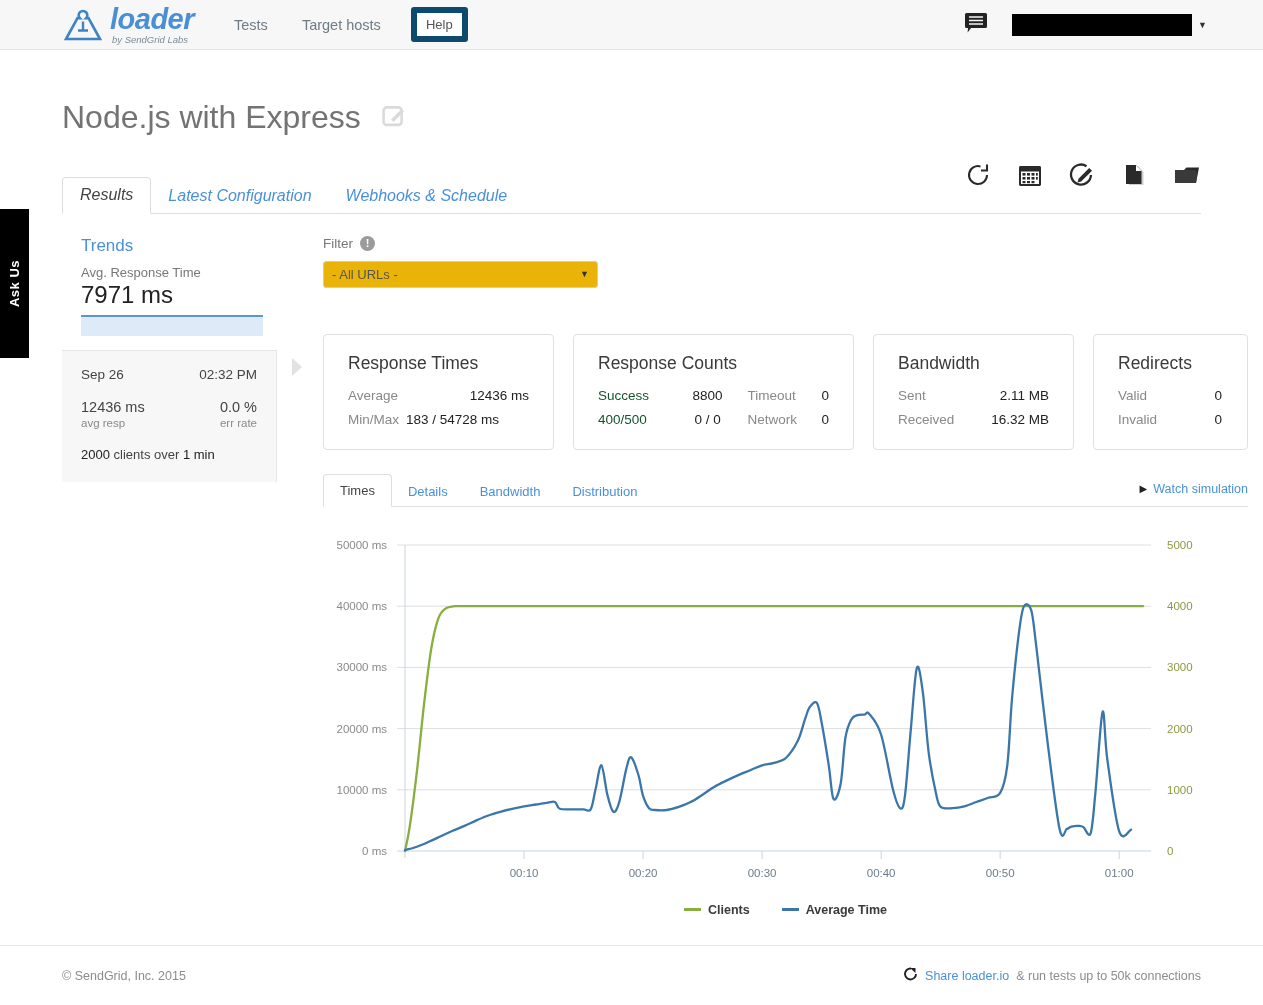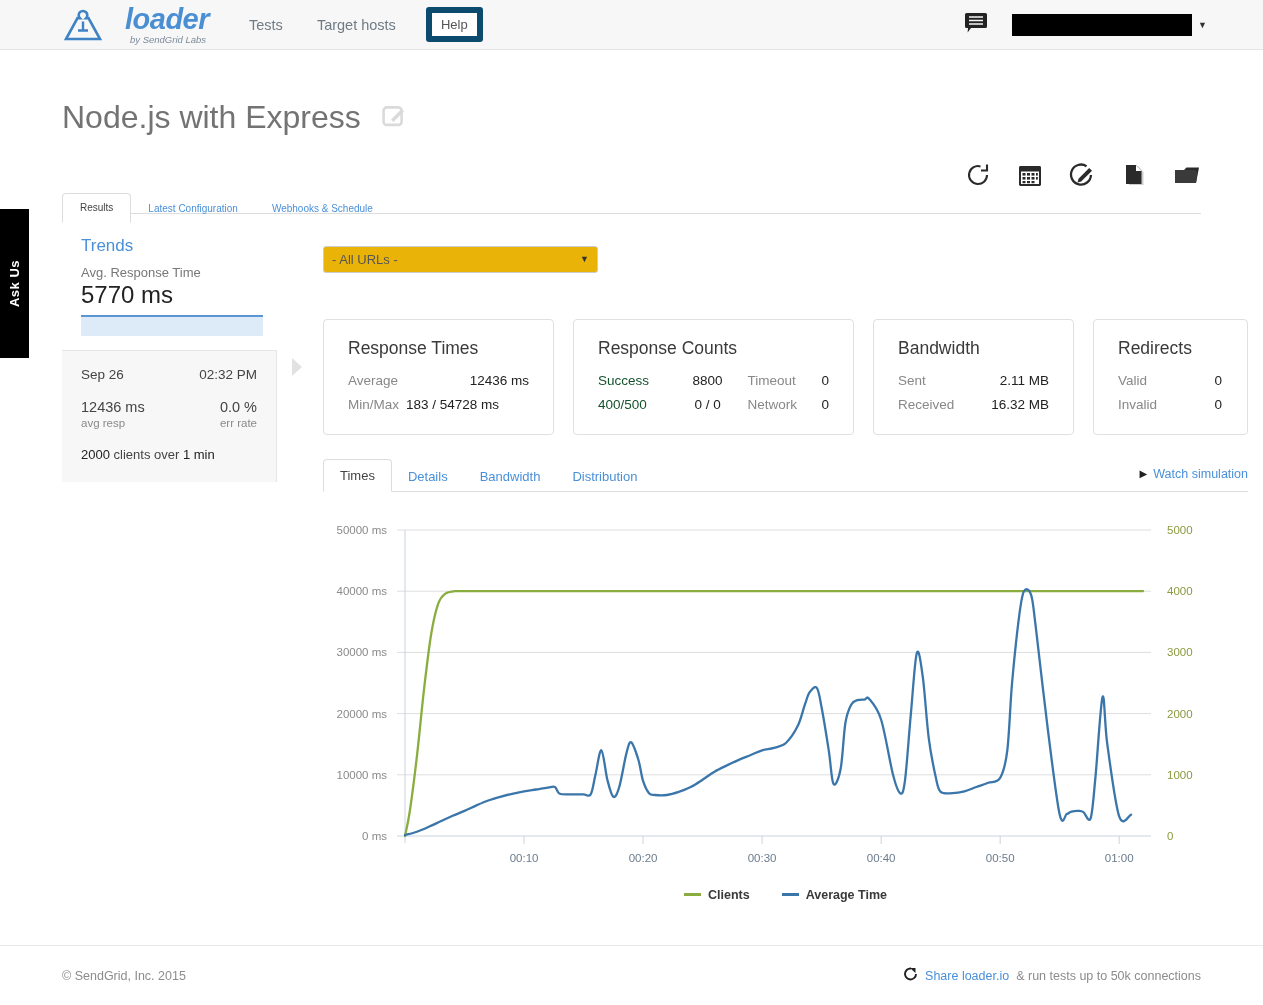--- a/index.html
+++ b/index.html
@@ -14,21 +14,21 @@
   }
   
   #topbar{
     height:50px; background:#f7f7f7;
     border-bottom:1px solid #e4e4e4;
     display:flex; align-items:center;
     position:relative;
   }
   #logo-wrap{ display:flex; align-items:center; margin-left:62px; }
   #logo-mark{ width:42px; height:36px; position:relative; }
-  #logo-text{ margin-left:21px; line-height:1;text-align:center; }
+  #logo-text{ margin-left:6px; line-height:1; }
   #logo-word{ font-size:29px; font-weight:bold; font-style:italic; color:#4a8fd4; letter-spacing:-0.5px; }
   #logo-sub{ font-size:9.5px; font-style:italic; color:#7c8b99; margin-top:1px; margin-left:2px; }
   .nav-link{
     font-size:14.5px; color:#6f7b85; margin-left:34px; text-decoration:none;
     cursor:pointer;
   }
   .nav-link:first-of-type{ margin-left:40px; }
   #help-btn{
     margin-left:30px; font-size:13px; color:#555;
     border:6px solid #0c4a6e; background:#fff;
@@ -61,22 +61,22 @@
 
   #title-icons{ position:absolute; right:62px; top:112px; display:flex; align-items:center; gap:26px; }
   .tool-icon{ cursor:pointer; color:#2a2a2a; }
 
   
   #main-tabs{
     display:flex; align-items:flex-end; margin-top:22px;
     border-bottom:1px solid #dddddd; height:34px;
   }
   .mtab{
-    font-size:10px; color:#4a90d9; padding:8px 17px 9px;
-    cursor:pointer; position:relative; top:10px;
+    font-size:16px; color:#4a90d9; padding:8px 17px 9px;
+    cursor:pointer; position:relative; top:1px;font-style:italic;
   }
   .mtab.active{
     color:#444; background:#fff;
     border:1px solid #dddddd; border-bottom:1px solid #fff;
     border-radius:4px 4px 0 0;
   }
 
   
   #content{ display:flex; margin-top:22px; }
 
@@ -285,21 +285,21 @@
     <div class="mtab">Latest Configuration</div>
     <div class="mtab">Webhooks &amp; Schedule</div>
   </div>
 
   <div id="content">
 
     <div id="trends-col">
       <div id="trends-head">
         <div id="trends-title">Trends</div>
         <div id="trends-label">Avg. Response Time</div>
-        <div id="trends-value">5770 ms</div>
+        <div id="trends-value">7971 ms</div>
         <div id="sparkline"></div>
       </div>
 
       <div id="trends-card">
         <div class="tc-row">
           <span>Sep 26</span>
           <span>02:32 PM</span>
         </div>
         <div class="tc-row big">
           <span>12436 ms</span>
@@ -318,20 +318,24 @@
 
       <div id="trends-arrow">
         <svg width="16" height="22" viewBox="0 0 16 22">
           <path d="M3 2 L13 11 L3 20 Z" fill="#e2e2e2"></path>
         </svg>
       </div>
     </div>
 
     <div id="main-col">
 
+      <div id="filter-label">
+        <span>Filter</span>
+        <span id="filter-info">!</span>
+      </div>
       <div id="filter-select">
         <span>- All URLs -</span>
         <span id="filter-caret">▼</span>
       </div>
 
       <div id="stat-cards">
 
         <div class="card w2">
           <div class="card-title">Response Times</div>
           <div class="card-line" id="rt-l1">

